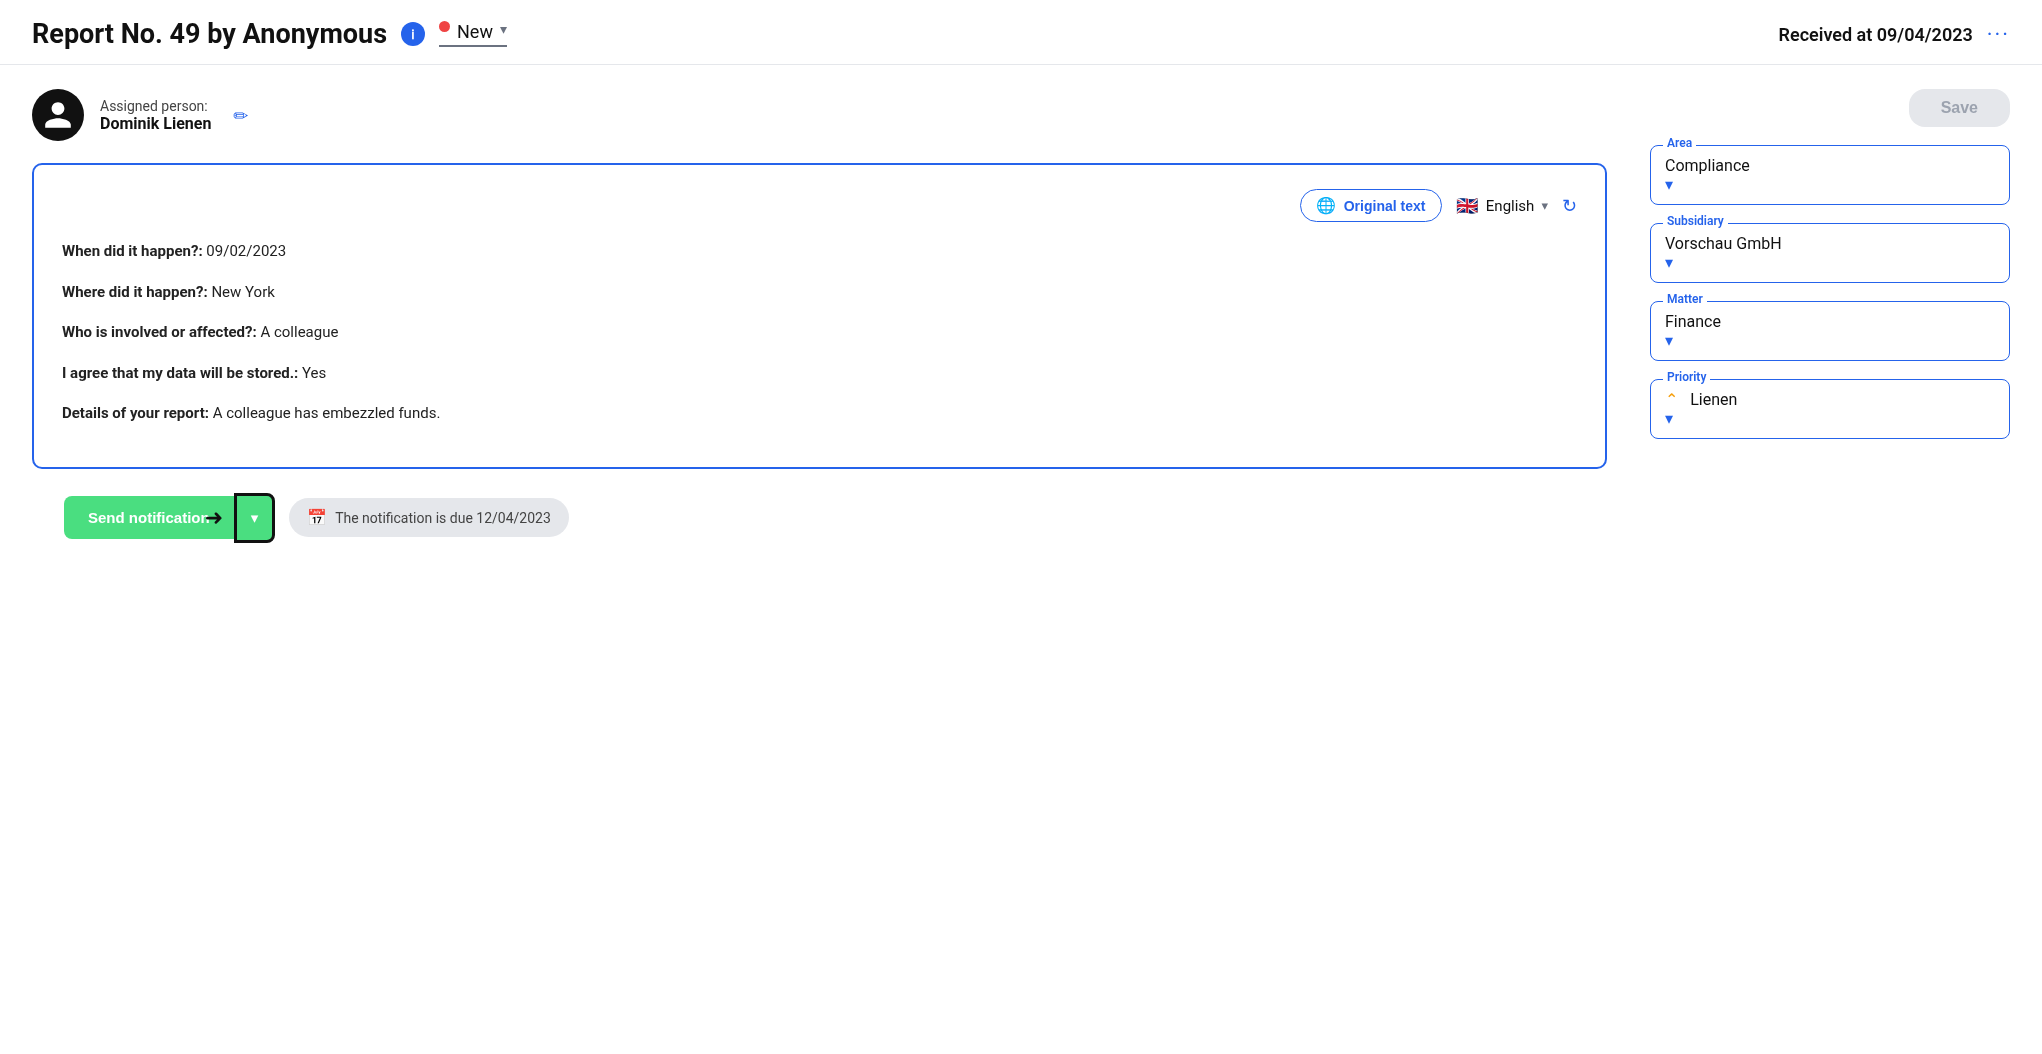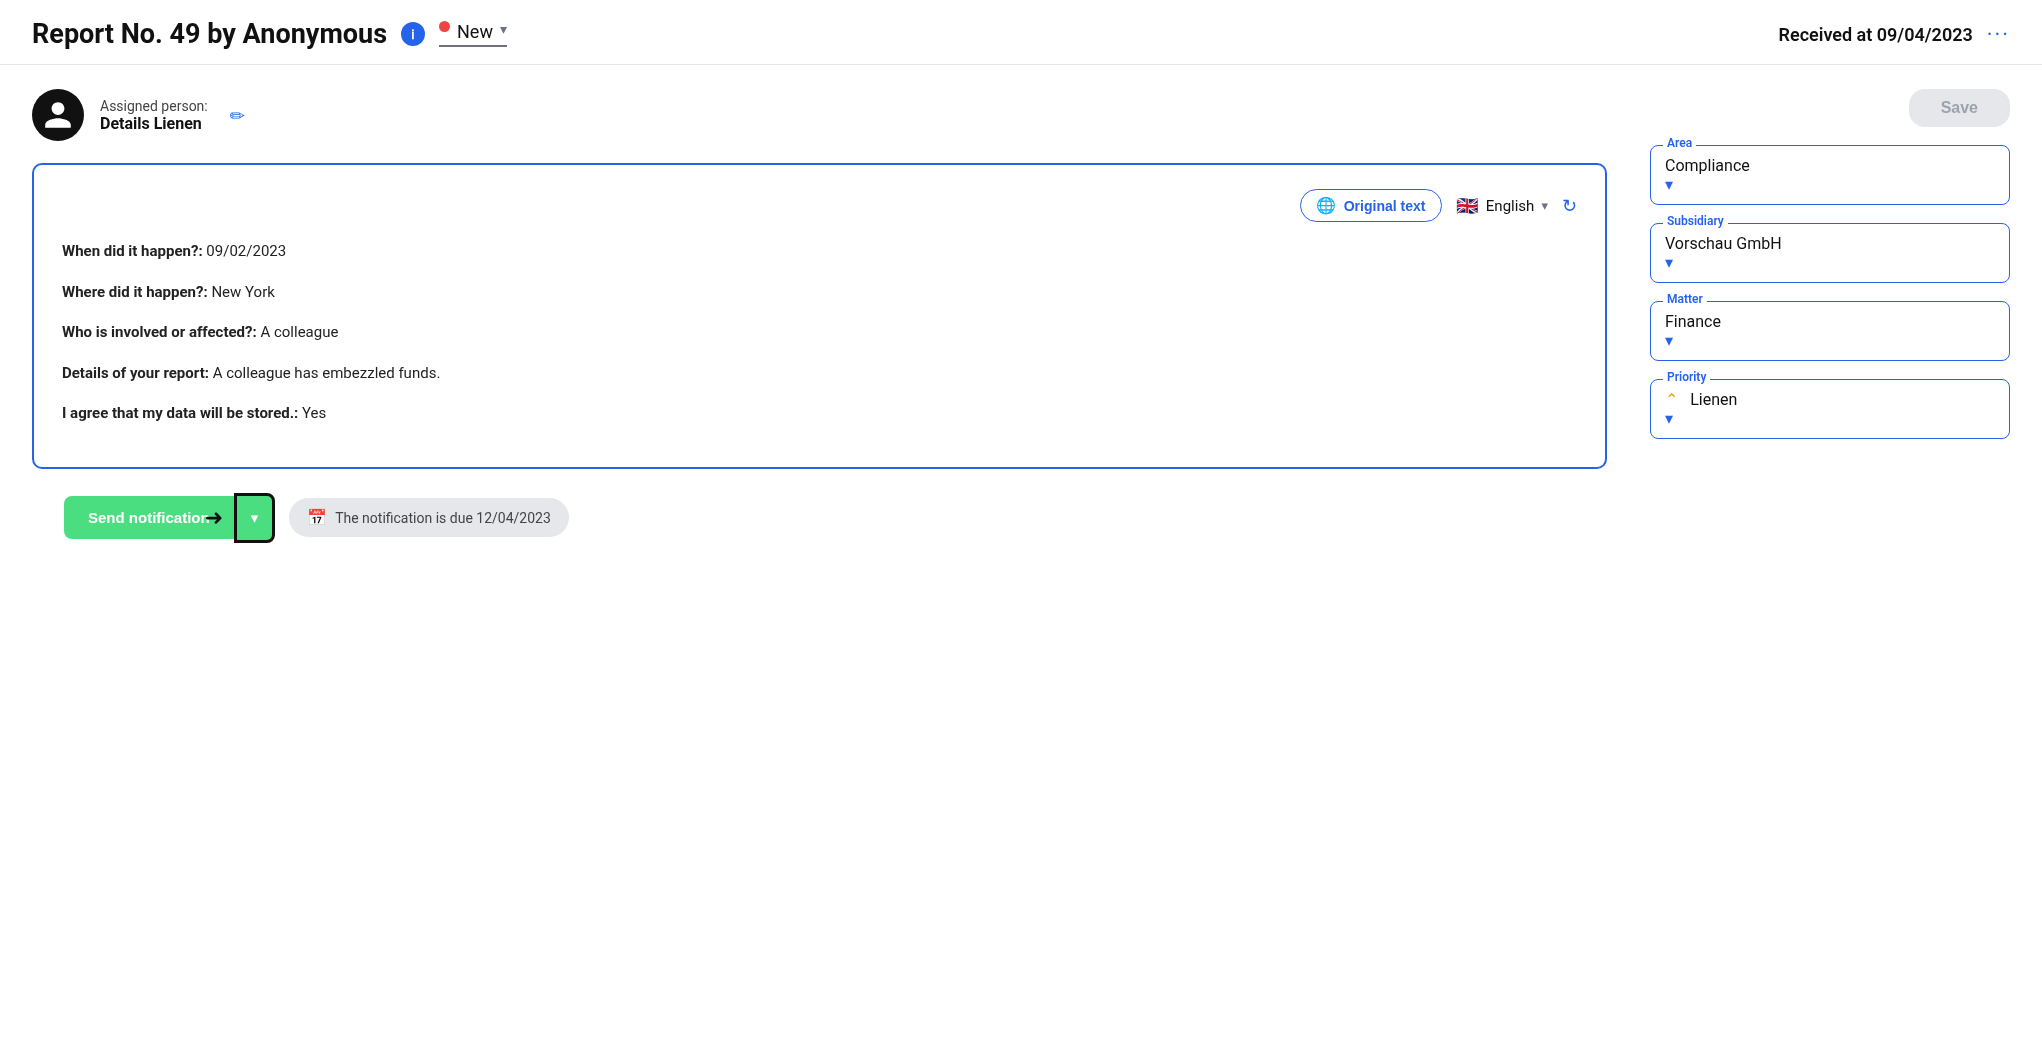--- a/index.html
+++ b/index.html
@@ -87,21 +87,21 @@
   <div class="left-col">
 
     <div class="assigned-row">
       <div class="avatar">
         <svg viewBox="0 0 24 24">
             <path d="M12 12c2.7 0 4.8-2.1 4.8-4.8S14.7 2.4 12 2.4 7.2 4.5 7.2 7.2 9.3 12 12 12zm0 2.4c-3.2 0-9.6 1.6-9.6 4.8v2.4h19.2v-2.4c0-3.2-6.4-4.8-9.6-4.8z"></path>
           </svg>
       </div>
       <div class="assigned-info">
         <span class="assigned-label">Assigned person:</span>
-        <span class="assigned-name">Details Lienen</span>
+        <span class="assigned-name">Dominik Lienen</span>
       </div>
       <span class="edit-icon">✏</span>
     </div>
 
     <div class="report-box">
       <div class="report-toolbar">
         <button class="original-text-btn">
           <span class="globe-icon">🌐</span>
           <span>Original text</span>
         </button>
@@ -119,26 +119,26 @@
       </div>
       <div class="report-field">
         <span class="report-field-label">Where did it happen?:</span>
         <span class="report-field-value"> New York</span>
       </div>
       <div class="report-field">
         <span class="report-field-label">Who is involved or affected?:</span>
         <span class="report-field-value"> A colleague</span>
       </div>
       <div class="report-field">
+        <span class="report-field-label">I agree that my data will be stored.:</span>
+        <span class="report-field-value"> Yes</span>
+      </div>
+      <div class="report-field">
         <span class="report-field-label">Details of your report:</span>
         <span class="report-field-value"> A colleague has embezzled funds.</span>
-      </div>
-      <div class="report-field">
-        <span class="report-field-label">I agree that my data will be stored.:</span>
-        <span class="report-field-value"> Yes</span>
       </div>
     </div>
 
     <div class="bottom-row">
       <div class="send-btn-group">
         <button class="send-btn-main">Send notification</button>
         <button class="send-btn-arrow">
           <span class="arrow-indicator">➜</span>
           ▾
         </button>

